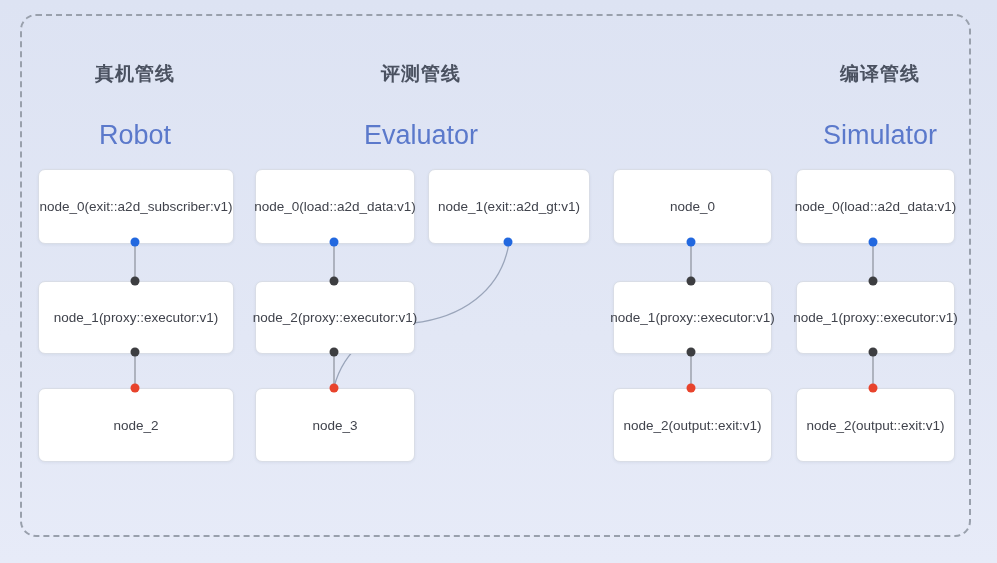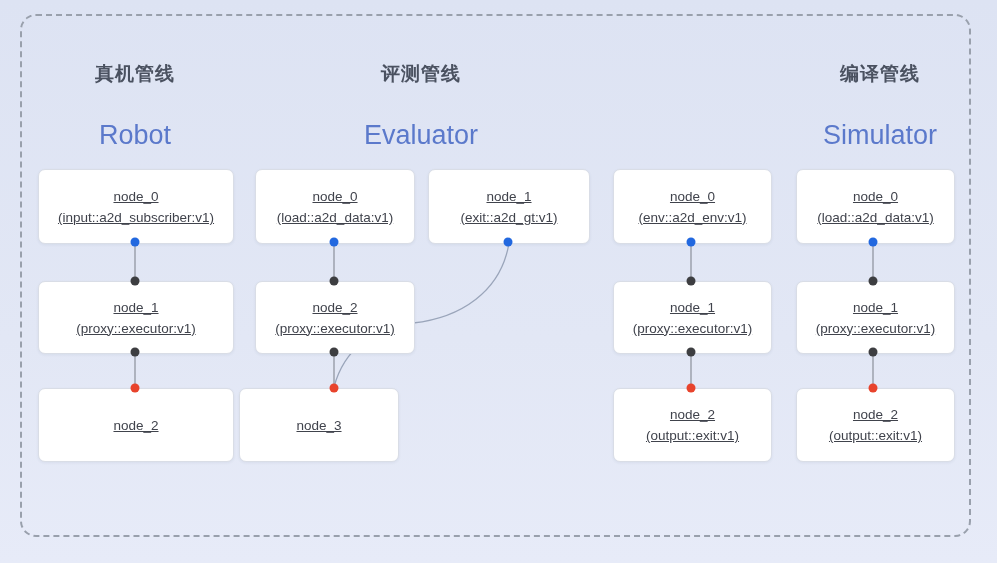--- a/index.html
+++ b/index.html
@@ -20,24 +20,23 @@
     font-size:19px;font-weight:700;color:var(--title-zh,#4a5160);
     letter-spacing:1px;line-height:24px;
   }
   .title-en{
     margin-top:36px;font-size:27px;font-weight:400;
     color:var(--title-en,#5b79cb);line-height:26px;
   }
   .node{
     position:absolute;background:#ffffff;border:1px solid #d9dde6;border-radius:7px;
     box-shadow:0 1px 3px rgba(45,65,105,0.07);
-    display:flex;flex-direction:column;align-items:center;justify-content:center;
+    display:flex;flex-direction:row;align-items:center;justify-content:center;
     z-index:2;color:#40434c;font-size:13.5px;line-height:21px;text-align:center;
     white-space:nowrap;
-    text-decoration:underline;
   }
   .node .n-name{font-weight:400;}
   .node .n-type{font-weight:400;}
   svg.edges{position:absolute;left:0;top:0;z-index:1;}
   .edge-line{stroke:#8a8f9a;stroke-width:1.2;fill:none;}
   .edge-curve{stroke:#9aa5ba;stroke-width:1.3;fill:none;}
   .dot{
     position:absolute;width:9px;height:9px;border-radius:50%;
     transform:translate(-50%,-50%);z-index:3;
   }
@@ -72,21 +71,21 @@
     <line class="edge-line" x1="334" y1="352" x2="334" y2="388"></line>
     <line class="edge-line" x1="691" y1="242" x2="691" y2="281"></line>
     <line class="edge-line" x1="691" y1="352" x2="691" y2="388"></line>
     <line class="edge-line" x1="873" y1="242" x2="873" y2="281"></line>
     <line class="edge-line" x1="873" y1="352" x2="873" y2="388"></line>
     <path class="edge-curve" d="M 509 243 C 501 292 460 318 413 323 C 374 327 344 349 334 387"></path>
   </svg>
 
   <div class="node" style="left:38px;top:169px;width:194px;height:73px">
     <span class="n-name">node_0</span>
-    <span class="n-type">(input::a2d_subscriber:v1)</span>
+    <span class="n-type">(exit::a2d_subscriber:v1)</span>
   </div>
   <div class="node" style="left:38px;top:281px;width:194px;height:71px">
     <span class="n-name">node_1</span>
     <span class="n-type">(proxy::executor:v1)</span>
   </div>
   <div class="node" style="left:38px;top:388px;width:194px;height:72px">
     <span class="n-name">node_2</span>
   </div>
 
   <div class="node" style="left:255px;top:169px;width:158px;height:73px">
@@ -94,27 +93,26 @@
     <span class="n-type">(load::a2d_data:v1)</span>
   </div>
   <div class="node" style="left:428px;top:169px;width:160px;height:73px">
     <span class="n-name">node_1</span>
     <span class="n-type">(exit::a2d_gt:v1)</span>
   </div>
   <div class="node" style="left:255px;top:281px;width:158px;height:71px">
     <span class="n-name">node_2</span>
     <span class="n-type">(proxy::executor:v1)</span>
   </div>
-  <div class="node" style="left:239px;top:388px;width:158px;height:72px">
+  <div class="node" style="left:255px;top:388px;width:158px;height:72px">
     <span class="n-name">node_3</span>
   </div>
 
   <div class="node" style="left:613px;top:169px;width:157px;height:73px">
     <span class="n-name">node_0</span>
-    <span class="n-type">(env::a2d_env:v1)</span>
   </div>
   <div class="node" style="left:613px;top:281px;width:157px;height:71px">
     <span class="n-name">node_1</span>
     <span class="n-type">(proxy::executor:v1)</span>
   </div>
   <div class="node" style="left:613px;top:388px;width:157px;height:72px">
     <span class="n-name">node_2</span>
     <span class="n-type">(output::exit:v1)</span>
   </div>
 

